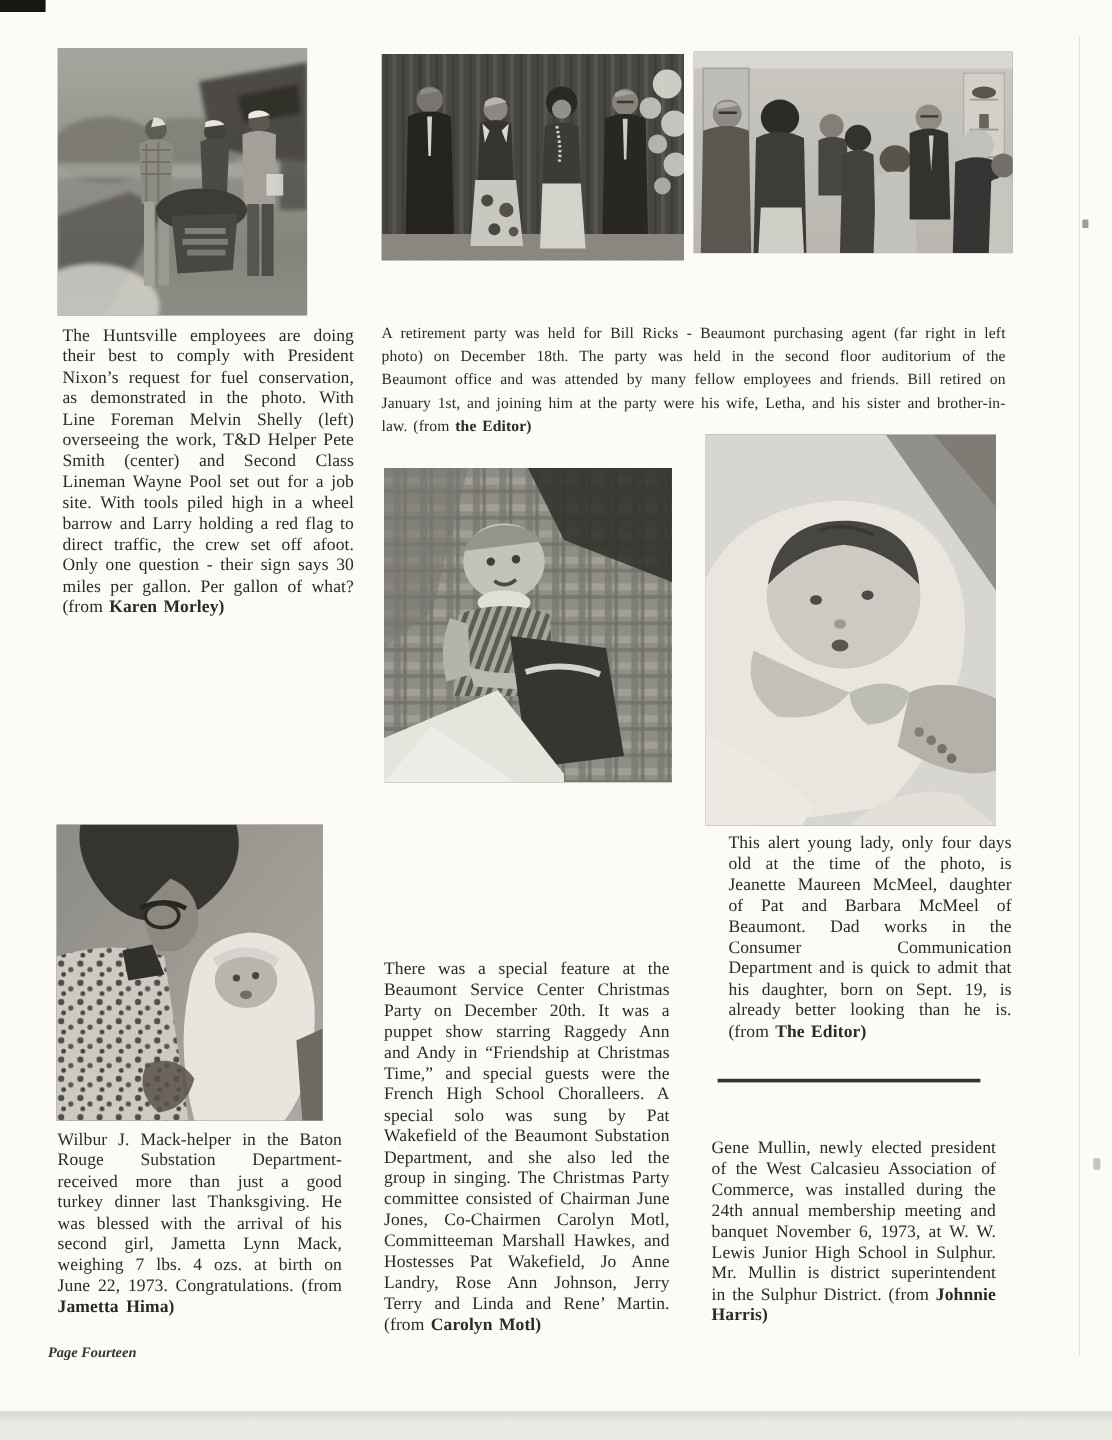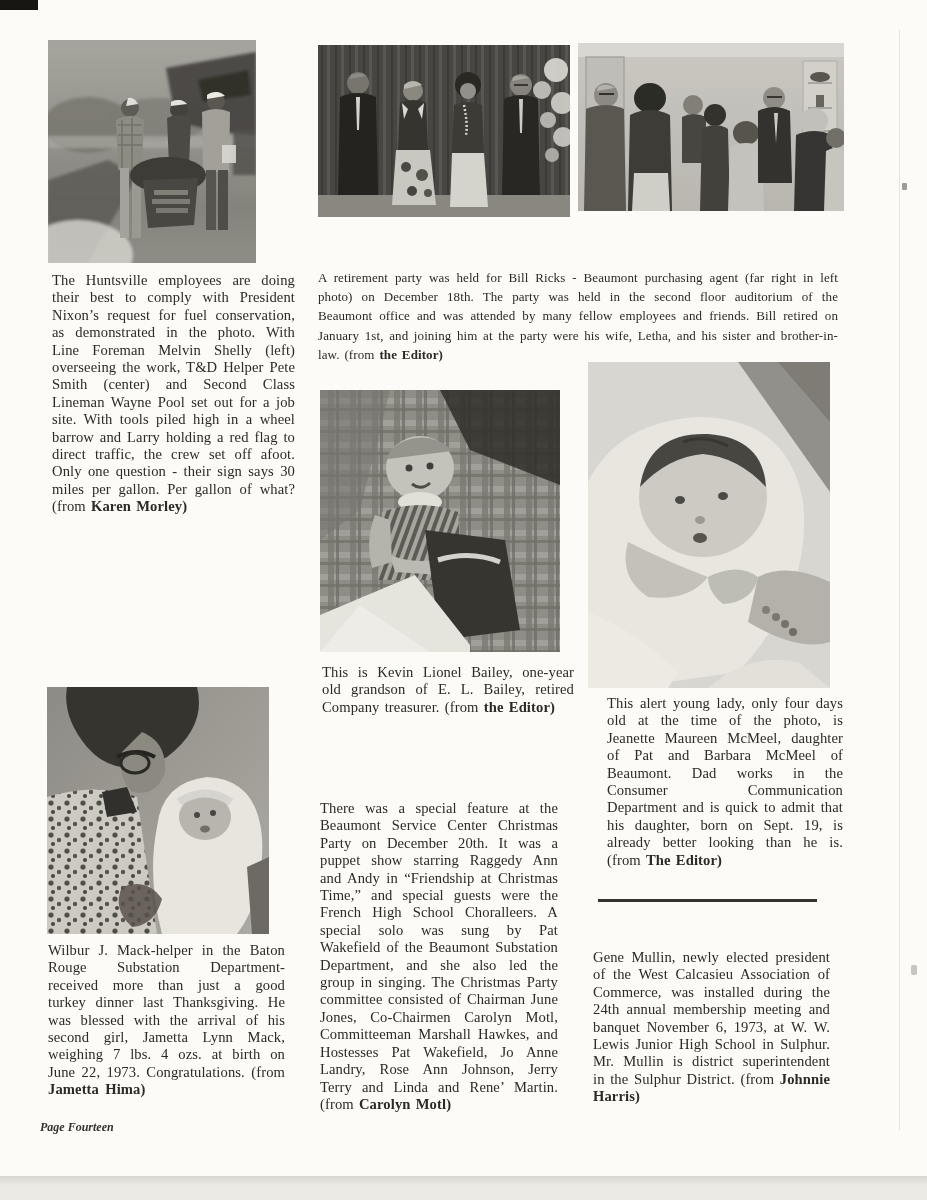--- a/index.html
+++ b/index.html
@@ -342,22 +342,20 @@
       <path d="M200 180 L222 170 L222 247 L205 247 Z" fill="#6b6961"></path>
     </svg>
   </div>
 
   <p class="caption cap-retirement"><span>A retirement party was held for Bill Ricks - Beaumont purchasing agent (far right in left photo) on December 18th. The party was held in the second floor auditorium of the Beaumont office and was attended by many fellow employees and friends. Bill retired on January 1st, and joining him at the party were his wife, Letha, and his sister and brother-in-law. (from</span>
     <span class="credit">the Editor)</span></p>
 
   <p class="caption cap-huntsville"><span>The Huntsville employees are doing their best to comply with President Nixon’s request for fuel conservation, as demonstrated in the photo. With Line Foreman Melvin Shelly (left) overseeing the work, T&amp;D Helper Pete Smith (center) and Second Class Lineman Wayne Pool set out for a job site. With tools piled high in a wheel barrow and Larry holding a red flag to direct traffic, the crew set off afoot. Only one question - their sign says 30 miles per gallon. Per gallon of what? (from</span>
     <span class="credit">Karen Morley)</span></p>
 
-  <p class="caption cap-kevin"><span>This is Kevin Lionel Bailey, one-year old grandson of E. L. Bailey, retired Company treasurer. (from</span>
-    <span class="credit">the Editor)</span></p>
 
   <p class="caption cap-mcmeel"><span>This alert young lady, only four days old at the time of the photo, is Jeanette Maureen McMeel, daughter of Pat and Barbara McMeel of Beaumont. Dad works in the Consumer Communication Department and is quick to admit that his daughter, born on Sept. 19, is already better looking than he is. (from</span>
     <span class="credit">The Editor)</span></p>
 
   <p class="caption cap-wilbur"><span>Wilbur J. Mack-helper in the Baton Rouge Substation Department-received more than just a good turkey dinner last Thanksgiving. He was blessed with the arrival of his second girl, Jametta Lynn Mack, weighing 7 lbs. 4 ozs. at birth on June 22, 1973. Congratulations. (from</span>
     <span class="credit">Jametta Hima)</span></p>
 
   <p class="caption cap-christmas"><span>There was a special feature at the Beaumont Service Center Christmas Party on December 20th. It was a puppet show starring Raggedy Ann and Andy in “Friendship at Christmas Time,” and special guests were the French High School Choralleers. A special solo was sung by Pat Wakefield of the Beaumont Substation Department, and she also led the group in singing. The Christmas Party committee consisted of Chairman June Jones, Co-Chairmen Carolyn Motl, Committeeman Marshall Hawkes, and Hostesses Pat Wakefield, Jo Anne Landry, Rose Ann Johnson, Jerry Terry and Linda and Rene’ Martin. (from</span>
     <span class="credit">Carolyn Motl)</span></p>
 

